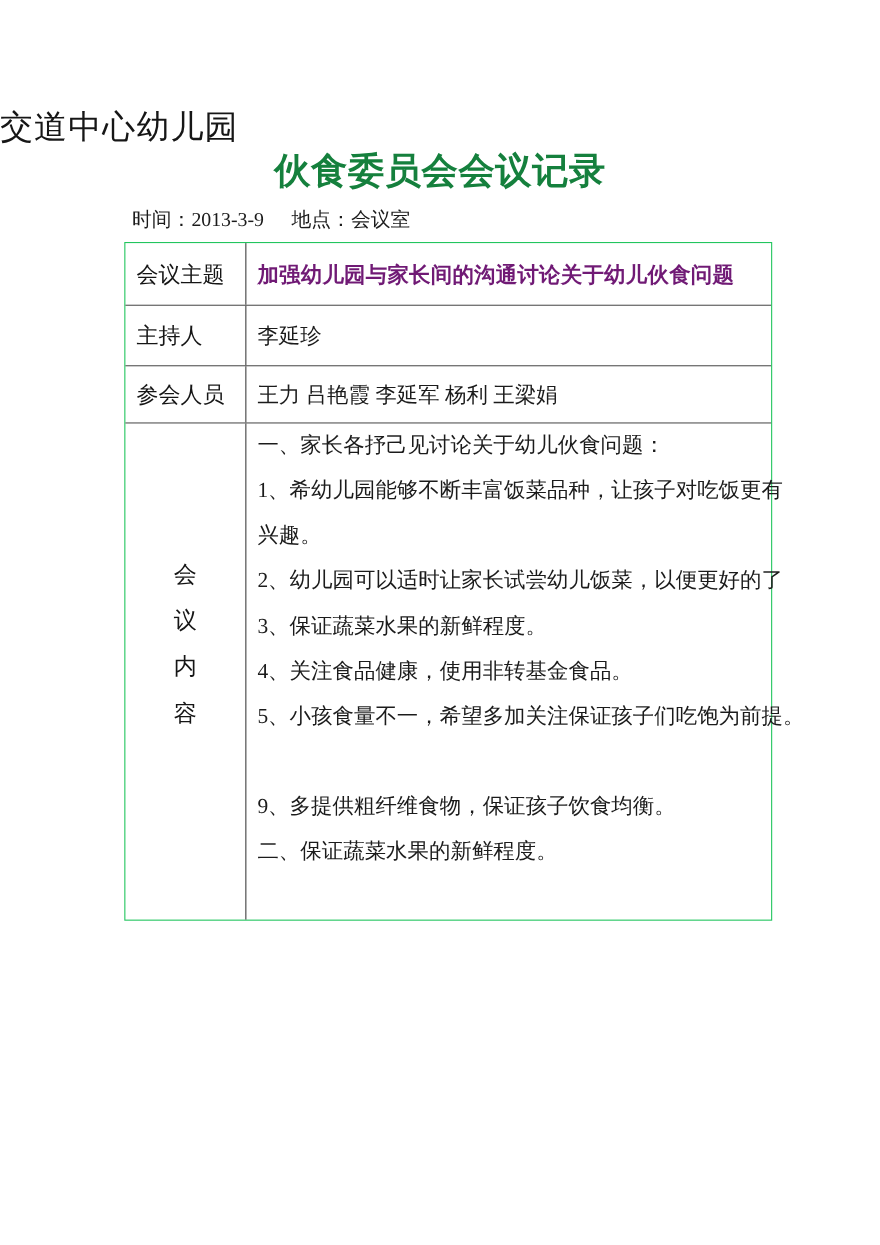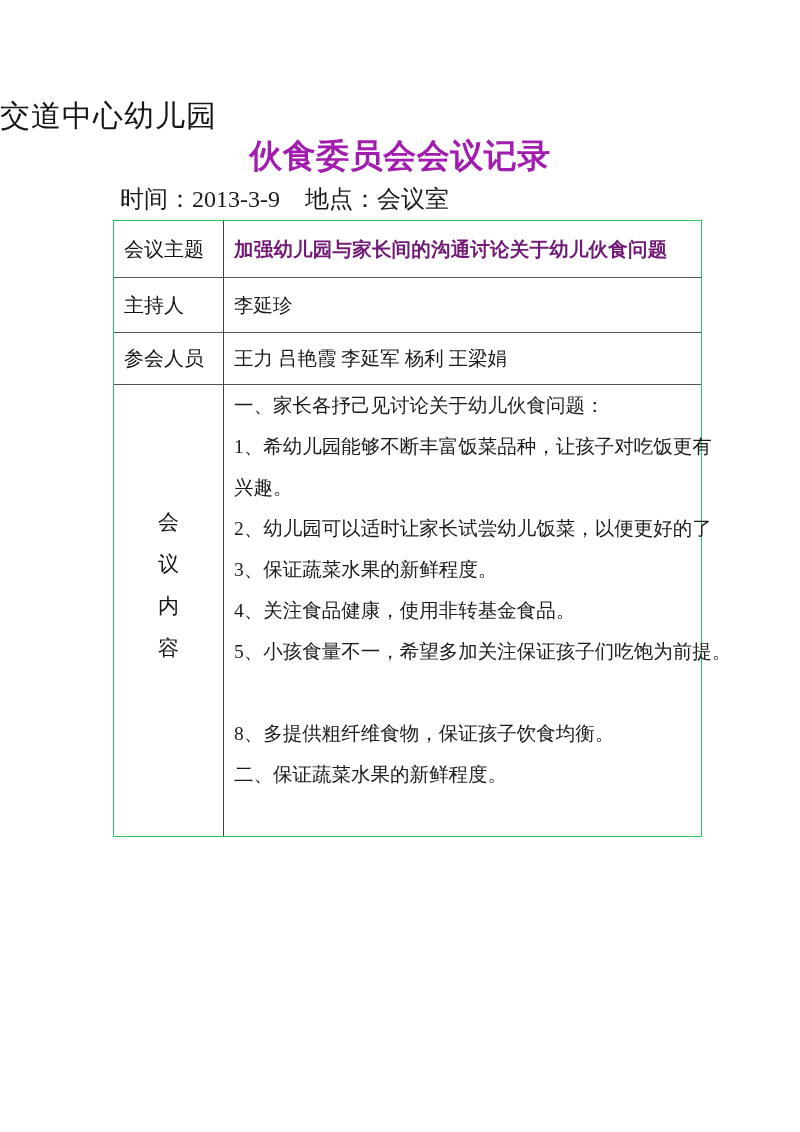--- a/index.html
+++ b/index.html
@@ -20,26 +20,26 @@
     letter-spacing: 1px;
     color: #161616;
     margin: 0;
   }
   .doc-subtitle {
     position: absolute; top: 134px; left: 0; width: 100%;
     text-align: center;
     font-family: Liberation Serif, serif;
     font-size: 33px; line-height: 44px; font-weight: 700;
     letter-spacing: 0.5px;
-    color: #a21caf;
+    color: #15803d;
     margin: 0;
   }
   .meta-line {
     position: absolute; top: 186px; left: 120px;
-    font-size: 24px; line-height: 26px;
+    font-size: 18px; line-height: 26px;
     color: #1b1b1b;
     white-space: nowrap;
   }
   .meta-place { margin-left: 25px; }
 
   .doc-table {
     position: absolute; top: 220px; left: 113px;
     width: 589px; height: 617px;
     border: 1px solid #22c55e;
     box-sizing: border-box;
@@ -149,19 +149,19 @@
       </div>
       <div class="cell value-cell content-cell">
         <div class="cline">一、家长各抒己见讨论关于幼儿伙食问题：</div>
         <div class="cline">1、希幼儿园能够不断丰富饭菜品种，让孩子对吃饭更有</div>
         <div class="cline">兴趣。</div>
         <div class="cline">2、幼儿园可以适时让家长试尝幼儿饭菜，以便更好的了</div>
         <div class="cline">3、保证蔬菜水果的新鲜程度。</div>
         <div class="cline">4、关注食品健康，使用非转基金食品。</div>
         <div class="cline">5、小孩食量不一，希望多加关注保证孩子们吃饱为前提。</div>
         <div class="cline"></div>
-        <div class="cline">8、多提供粗纤维食物，保证孩子饮食均衡。</div>
+        <div class="cline">9、多提供粗纤维食物，保证孩子饮食均衡。</div>
         <div class="cline">二、保证蔬菜水果的新鲜程度。</div>
       </div>
     </div>
 
   </div>
 </div>
 
 </body></html>

